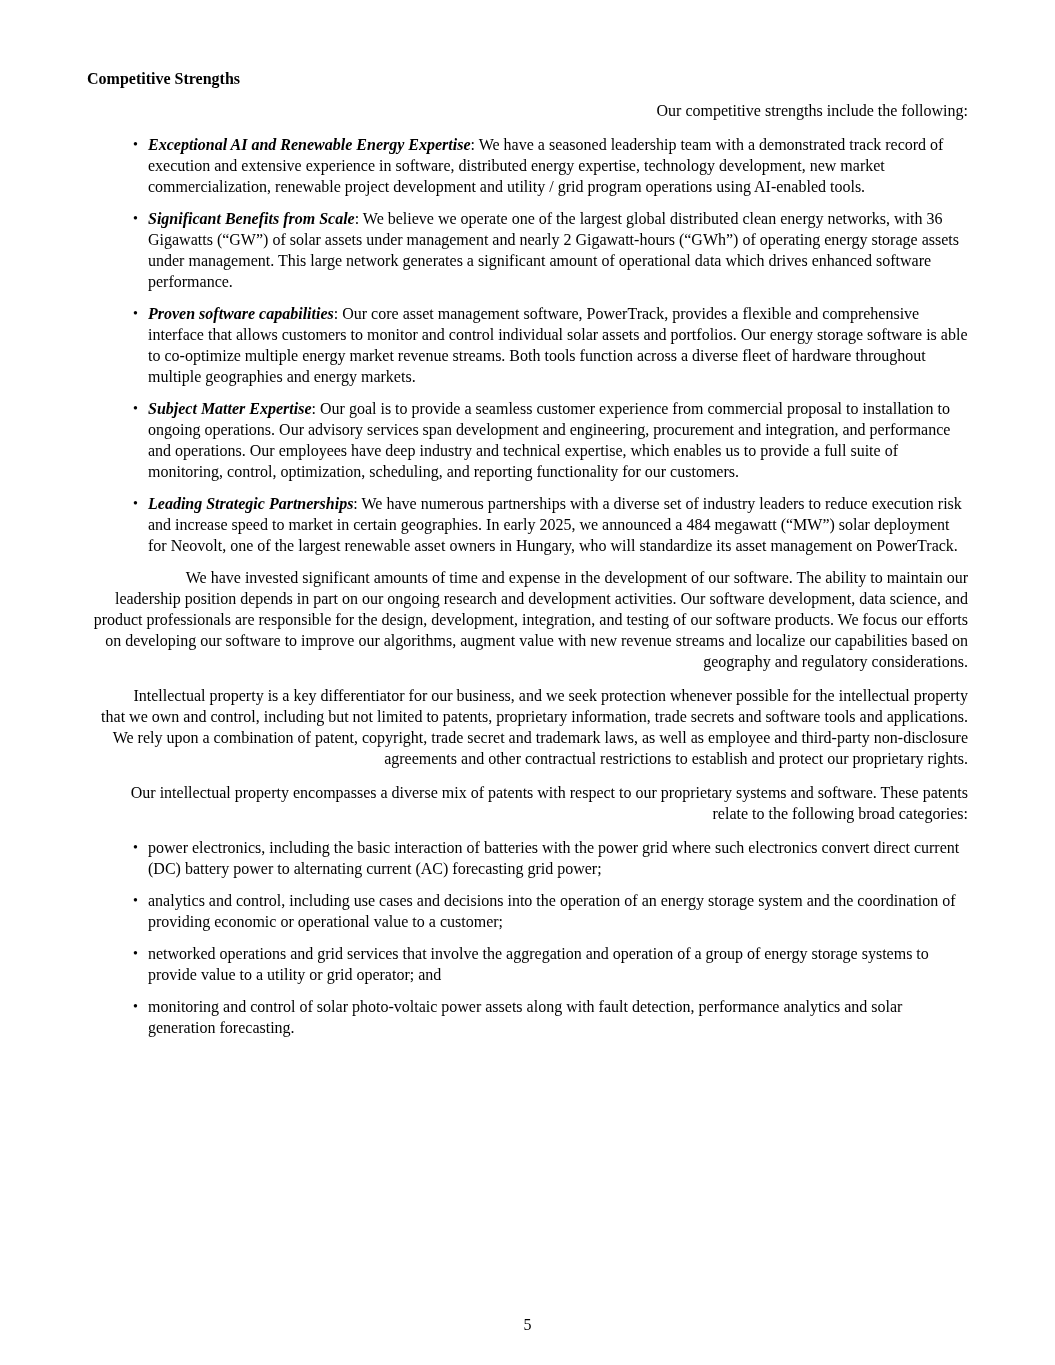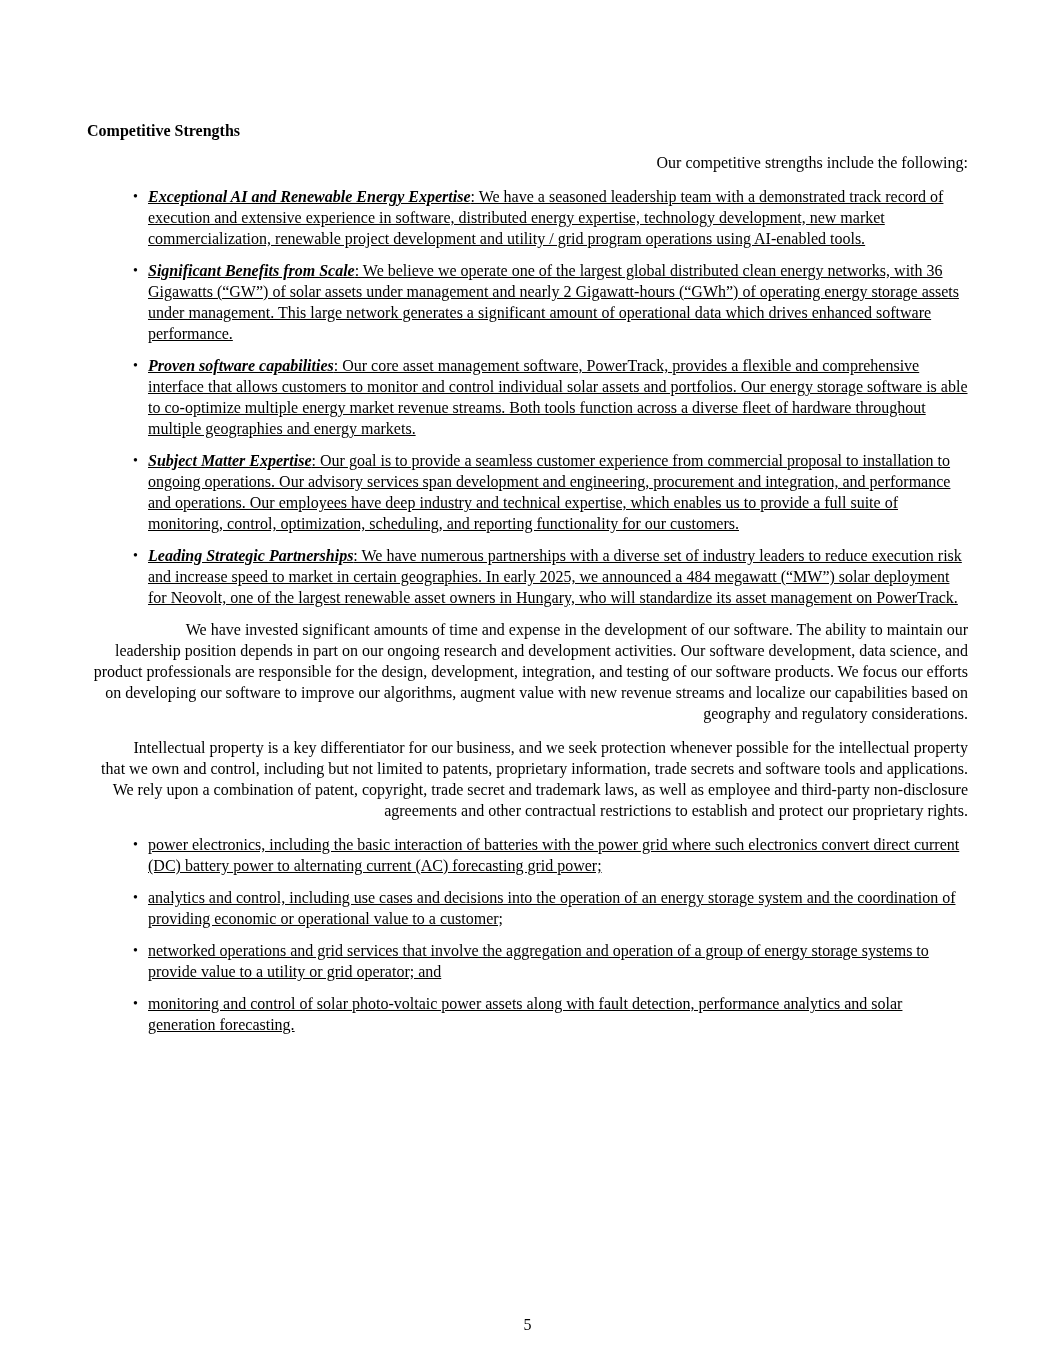--- a/index.html
+++ b/index.html
@@ -12,21 +12,21 @@
     font-size: 16px;
     line-height: 21px;
     color: #000000;
     overflow: hidden;
   }
   .page {
     position: absolute;
     top: 0; left: 0;
     width: 1055px;
     height: 1365px;
-    padding: 120px 87px 0 87px;
+    padding: 68px 87px 0 87px;
   }
   h3.doc-heading {
     font-size: 16px;
     font-weight: bold;
     line-height: 21px;
     margin: 0 0 11px 0;
   }
   h3.doc-heading.spaced { margin-top: 19px; }
   p.doc-para {
     margin: 0 0 13px 0;
@@ -44,21 +44,20 @@
     margin: 0 0 11px 0;
   }
   ul.doc-list .marker {
     flex: 0 0 auto;
     width: 15px;
     margin-left: 46px;
     font-size: 14px;
   }
   ul.doc-list .btext {
     flex: 1 1 auto;
-    text-decoration: underline;
   }
   .lead {
     font-weight: bold;
     font-style: italic;
   }
   .page-number {
     position: absolute;
     top: 1314px;
     left: 0;
     width: 1055px;
@@ -98,20 +97,21 @@
     </li>
   </ul>
 
 
   <p class="doc-para">We have invested significant amounts of time and expense in the development of our software. The ability to maintain our leadership position depends in part on our ongoing research and development activities. Our software development, data science, and product professionals are responsible for the design, development, integration, and testing of our software products. We focus our efforts on developing our software to improve our algorithms, augment value with new revenue streams and localize our capabilities based on geography and regulatory considerations.</p>
 
 
   <p class="doc-para small-indent">Intellectual property is a key differentiator for our business, and we seek protection whenever possible for the intellectual property that we own and control, including but not limited to patents, proprietary information, trade secrets and software tools and applications. We rely upon a combination of patent, copyright, trade secret and trademark laws, as well as employee and third-party non-disclosure agreements and other contractual restrictions to establish and protect our proprietary rights.</p>
 
 
+  <p class="doc-para small-indent">Our intellectual property encompasses a diverse mix of patents with respect to our proprietary systems and software. These patents relate to the following broad categories:</p>
 
   <ul class="doc-list">
     <li>
       <span class="marker">•</span>
       <span class="btext">power electronics, including the basic interaction of batteries with the power grid where such electronics convert direct current (DC) battery power to alternating current (AC) forecasting grid power;</span>
     </li>
     <li>
       <span class="marker">•</span>
       <span class="btext">analytics and control, including use cases and decisions into the operation of an energy storage system and the coordination of providing economic or operational value to a customer;</span>
     </li>

